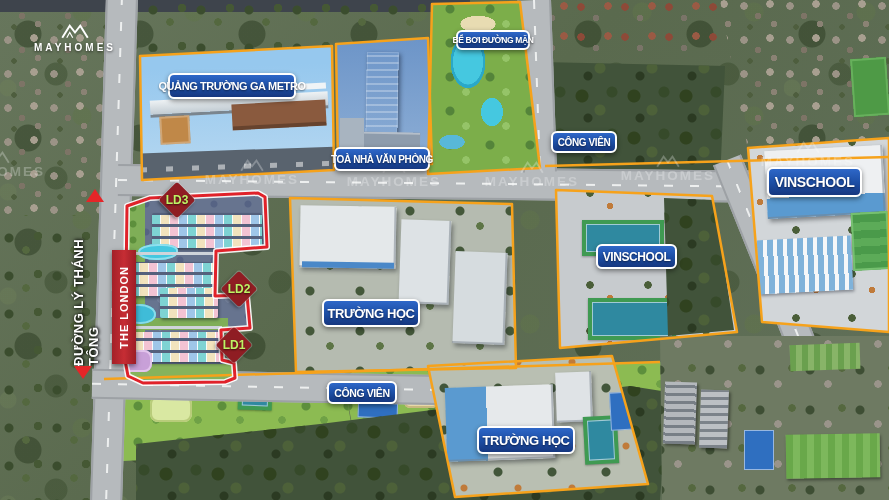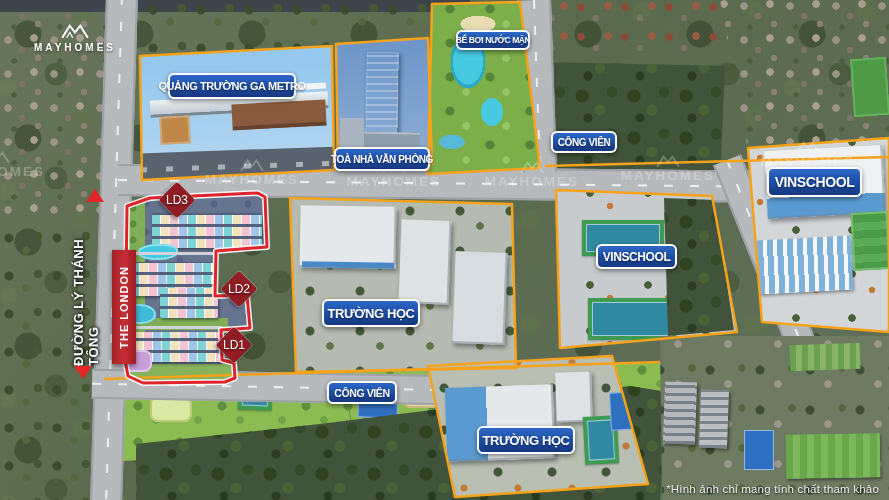--- a/index.html
+++ b/index.html
@@ -71,21 +71,21 @@
   .pill{position:absolute;display:flex;align-items:center;justify-content:center;
     background:linear-gradient(180deg,#2e67c8 0%,#1c4da3 55%,#16377f 100%);
     border:2px solid #fff;border-radius:6px;color:#fff;font-weight:bold;
     letter-spacing:-0.4px;white-space:nowrap;text-shadow:0 1px 2px rgba(0,0,10,.55);
     box-shadow:0 2px 5px rgba(0,0,0,.45);z-index:30;}
   
   .ld{position:absolute;width:36px;height:36px;z-index:32;}
   .ld-d{position:absolute;inset:5px;background:#8f1d23;transform:rotate(45deg);
     border-radius:3px;box-shadow:0 0 0 1px rgba(255,255,255,.25),0 2px 4px rgba(0,0,0,.5);}
   .ld-t{position:absolute;inset:0;display:flex;align-items:center;justify-content:center;
-    color:#ffffff;font-weight:normal;font-size:12px;text-shadow:0 1px 2px rgba(0,0,0,.6);}
+    color:#bef264;font-weight:bold;font-size:12px;text-shadow:0 1px 2px rgba(0,0,0,.6);}
   .vtext{writing-mode:vertical-rl;transform:rotate(180deg);}
   .ribbon{position:absolute;left:112px;top:250px;width:24px;height:114px;z-index:31;
     background:linear-gradient(90deg,#a32028 0%,#c62d34 50%,#9c1e26 100%);
     box-shadow:0 2px 5px rgba(0,0,0,.5);display:flex;align-items:center;justify-content:center;}
   .ribbon span{color:#fff;font-weight:bold;font-size:11px;letter-spacing:1px;}
   .street{position:absolute;left:70px;top:202px;height:164px;width:32px;z-index:31;
     display:flex;align-items:center;justify-content:center;color:#fff;font-weight:bold;
     font-size:13px;letter-spacing:0.5px;
     text-shadow:0 1px 3px #000,0 0 4px rgba(0,0,0,.9);}
   .arr{position:absolute;width:0;height:0;z-index:31;}
@@ -315,21 +315,21 @@
     </div>
   <div class="wm" style="left:752px;top:140px;">
     <svg width="26" height="14" viewBox="0 0 40 22">
       <path d="M3 20 L13 4 L20 13 L27 4 L37 20" fill="none" stroke="currentColor" stroke-width="3"></path>
       </svg>
     <span class="wm-t">MAYHOMES</span>
     </div>
 
   <div class="pill" style="left:168px;top:73px;width:124px;height:22px;font-size:11px;">QUẢNG TRƯỜNG GA METRO</div>
   <div class="pill" style="left:334px;top:147px;width:92px;height:20px;font-size:10px;">TOÀ NHÀ VĂN PHÒNG</div>
-  <div class="pill" style="left:456px;top:30px;width:70px;height:16px;font-size:8.5px;">BỂ BƠI NƯỚC MẶN</div>
+  <div class="pill" style="left:456px;top:30px;width:70px;height:16px;font-size:8.5px;">BỂ BƠI ĐƯỜNG MẶN</div>
   <div class="pill" style="left:551px;top:131px;width:62px;height:18px;font-size:10px;">CÔNG VIÊN</div>
   <div class="pill" style="left:767px;top:167px;width:91px;height:26px;font-size:14px;">VINSCHOOL</div>
   <div class="pill" style="left:596px;top:244px;width:77px;height:21px;font-size:12px;">VINSCHOOL</div>
   <div class="pill" style="left:322px;top:299px;width:94px;height:24px;font-size:13px;">TRƯỜNG HỌC</div>
   <div class="pill" style="left:477px;top:426px;width:94px;height:24px;font-size:13px;">TRƯỜNG HỌC</div>
   <div class="pill" style="left:327px;top:381px;width:66px;height:19px;font-size:10.5px;">CÔNG VIÊN</div>
 
   <div class="ld" style="left:159px;top:182px;">
     <div class="ld-d"></div>
     <span class="ld-t">LD3</span>
@@ -356,15 +356,14 @@
        border-top:13px solid #e52528;"></div>
 
   <div class="logo">
     <svg width="30" height="18" viewBox="0 0 40 22">
       <path d="M3 20 L13 4 L20 13 L27 4 L37 20" fill="none" stroke="#ffffff" stroke-width="2.6"></path>
       <path d="M9 20 L13 13 L17 20" fill="none" stroke="#ffffff" stroke-width="1.6"></path>
     </svg>
     <span class="logo-t">MAYHOMES</span>
   </div>
 
-  <div class="disclaimer">*Hình ảnh chỉ mang tính chất tham khảo</div>
 
 </div>
 
 </body></html>

